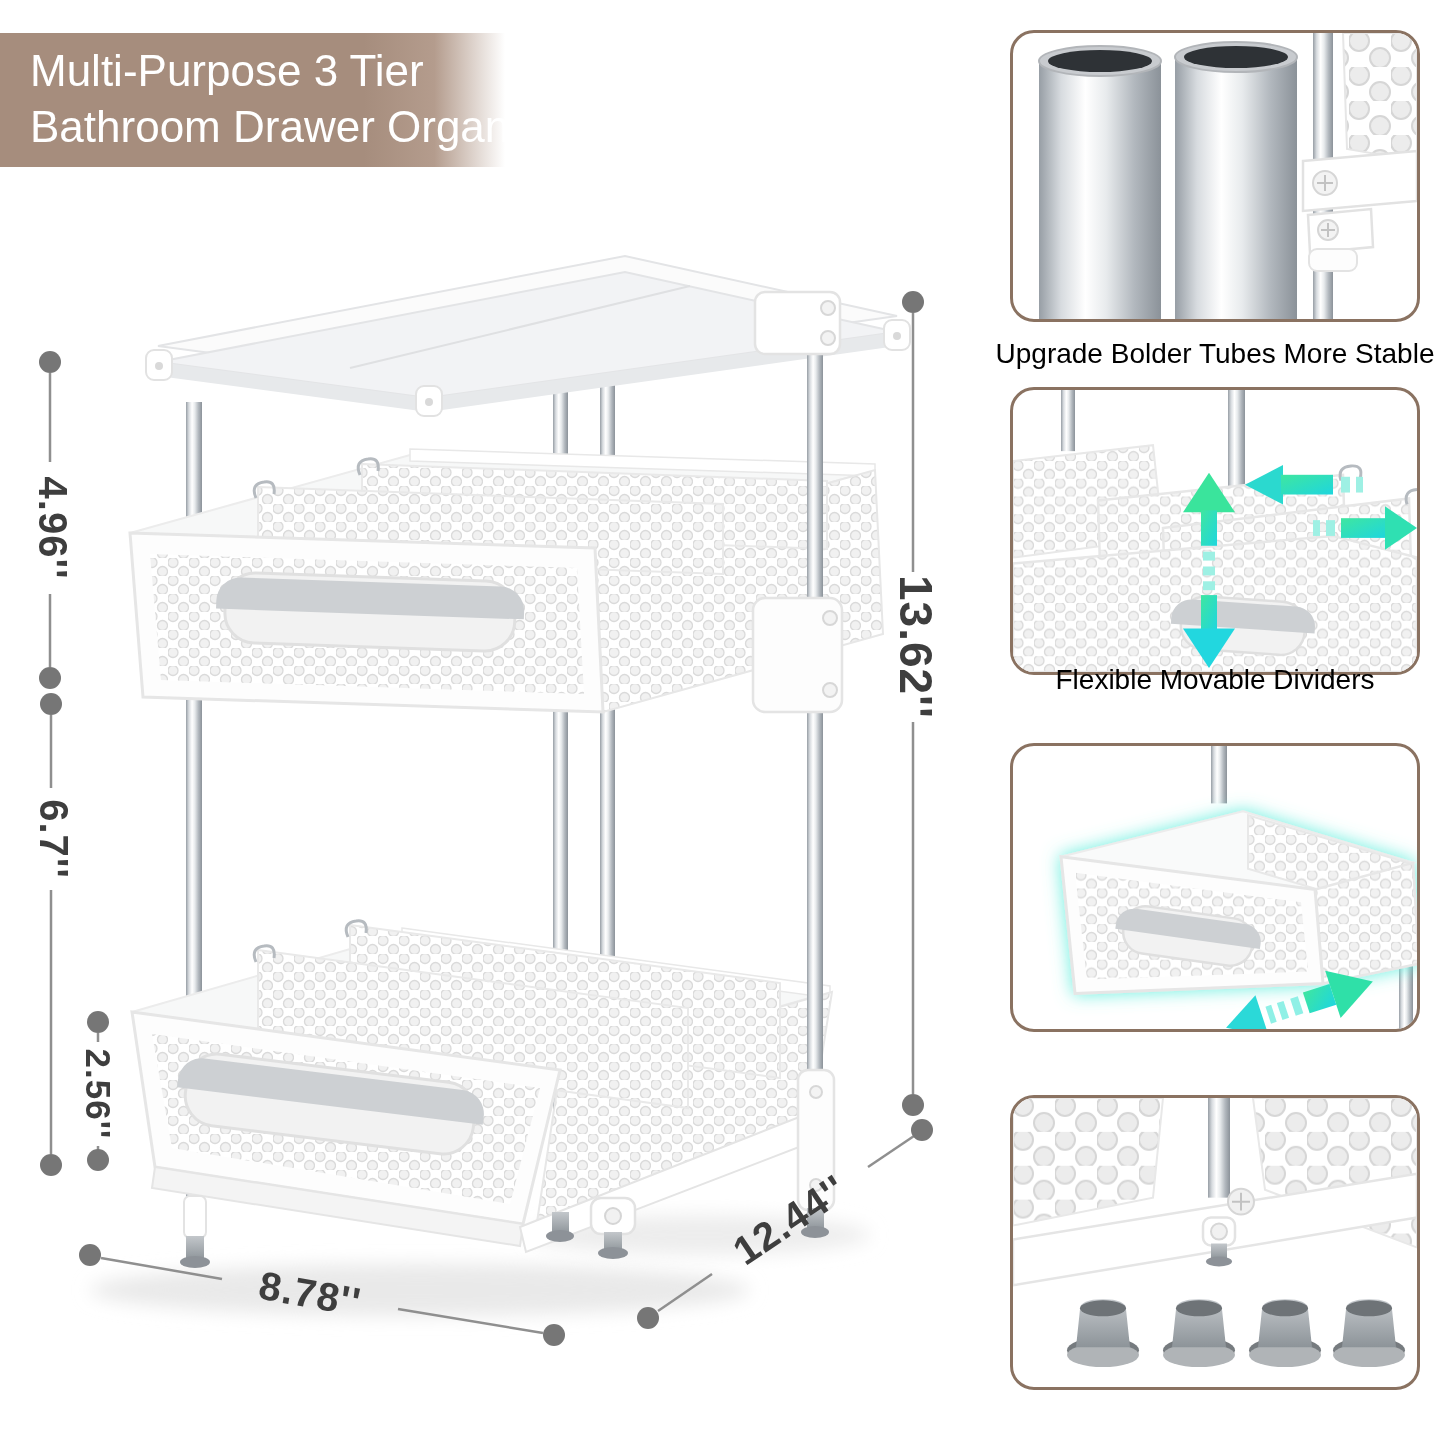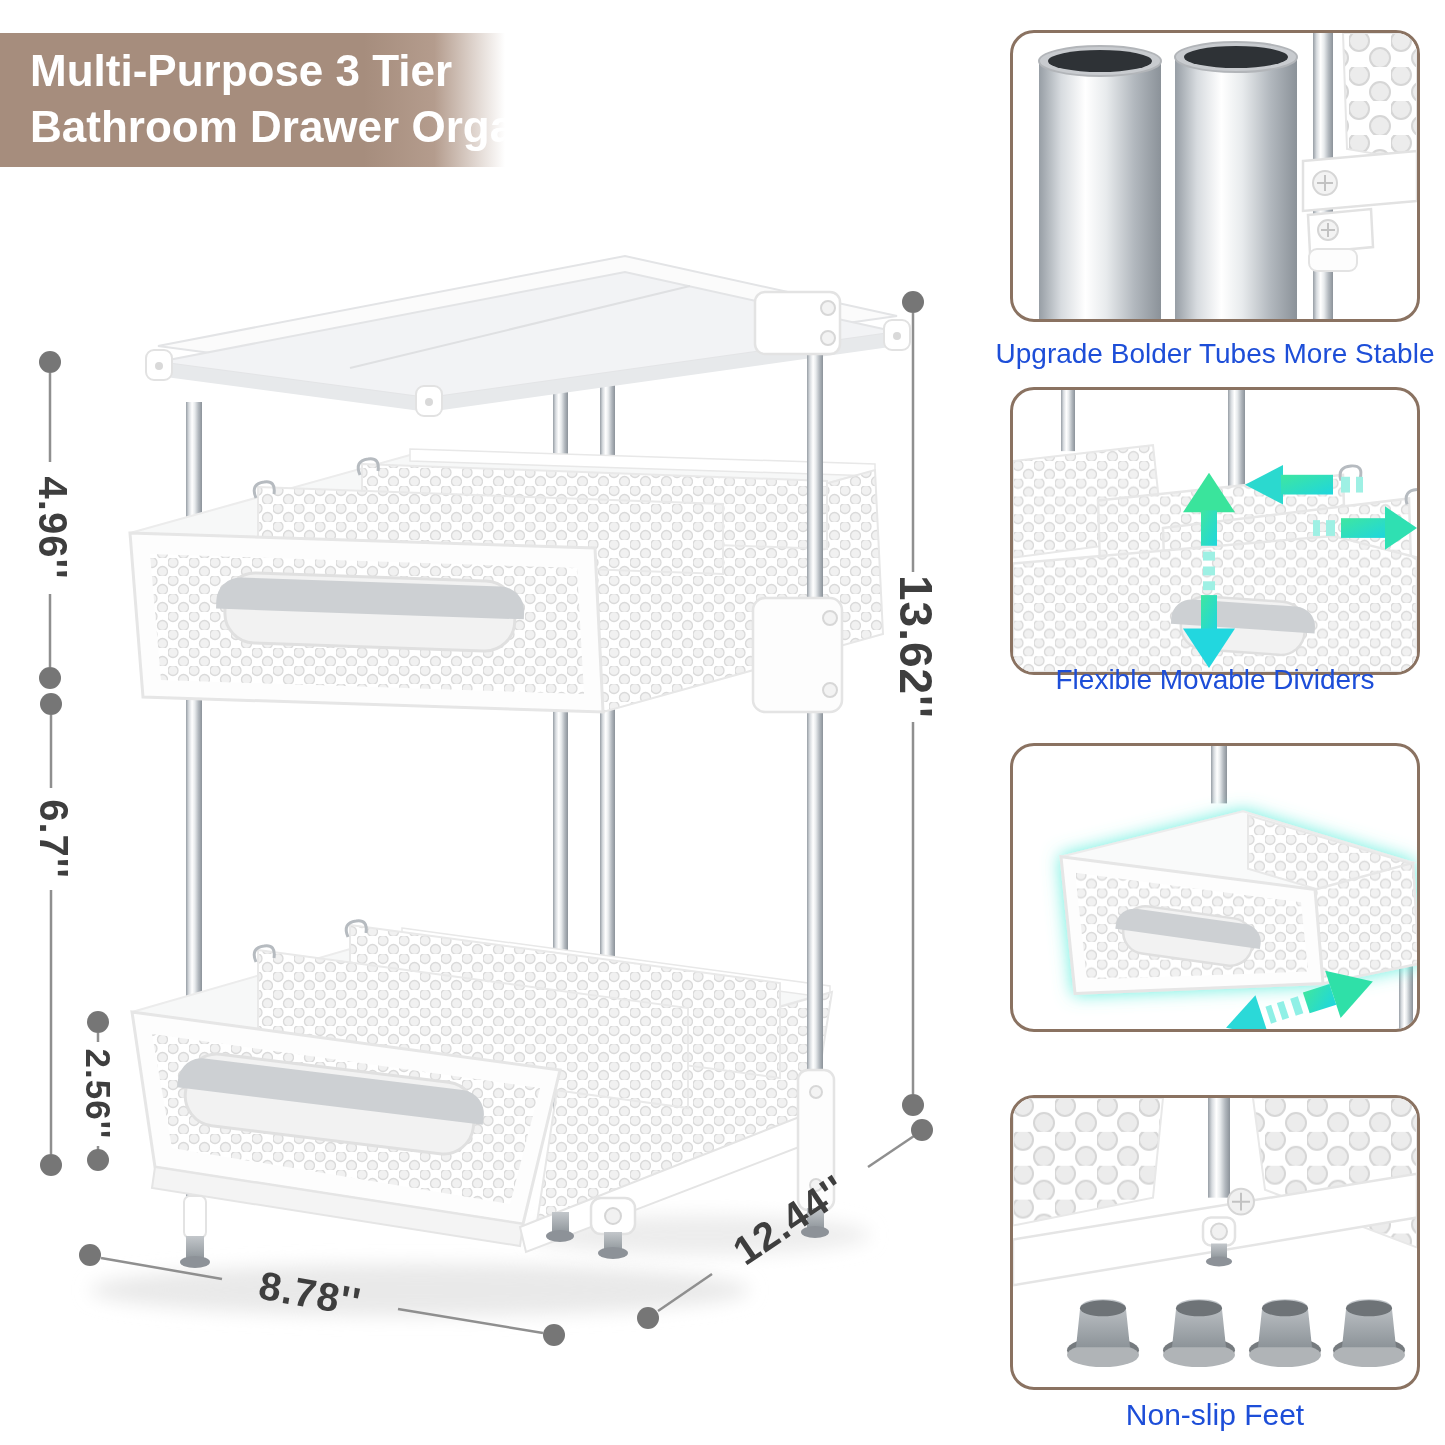--- a/index.html
+++ b/index.html
@@ -1,33 +1,33 @@
 <!DOCTYPE html>
 <html><head>
 <meta charset="utf-8">
 <style>
   html,body{margin:0;padding:0;background:#ffffff;}
   .page{position:relative;width:1445px;height:1445px;background:#fff;overflow:hidden;
         font-family:"Liberation Sans","DejaVu Sans",sans-serif;}
   
   .banner{position:absolute;left:0;top:33px;width:505px;height:134px;
     background:linear-gradient(90deg,#a68d7d 0%,#a68d7d 72%,#b49c8d 86%,rgba(166,141,125,0) 100%);
-    color:#fff;font-weight:700;font-size:44px;line-height:56px;
+    color:#fff;font-weight:400;font-size:44px;line-height:56px;
     padding:10px 0 0 30px;box-sizing:border-box;white-space:nowrap;}
   
   .art{position:absolute;left:0;top:0;width:1445px;height:1445px;}
   
   .dim{position:absolute;color:#3e3e3e;font-weight:700;white-space:nowrap;letter-spacing:1px;}
   .dim.v{transform:translate(-50%,-50%) rotate(90deg);}
   
   .panel{position:absolute;left:1010px;width:410px;border:3px solid #8a7261;border-radius:24px;
          background:#fff;box-sizing:border-box;overflow:hidden;}
   .panel svg{display:block;width:100%;height:100%;}
   .caption{position:absolute;left:995px;width:440px;text-align:center;font-size:28px;
-           color:#1d4ed8;white-space:nowrap;}
+           color:#000000;white-space:nowrap;}
 </style>
 </head>
 <body>
 
 <div class="page">
 
   <div class="banner">
     <div>Multi-Purpose 3 Tier</div>
     <div>Bathroom Drawer Organizer</div>
   </div>
@@ -326,15 +326,14 @@
         </g>
         <g transform="translate(356,0)">
           <ellipse cx="0" cy="253" rx="36" ry="13" fill="#767b7f"></ellipse>
           <ellipse cx="0" cy="258" rx="36" ry="12" fill="#b0b4b7"></ellipse>
           <path d="M-23,212 q0,-10 23,-10 q23,0 23,10 l4,38 h-54 z" fill="url(#gFoot)"></path>
           <ellipse cx="0" cy="211" rx="23" ry="8" fill="#6e7377"></ellipse>
         </g>
       </g>
     </svg>
   </div>
-  <div class="caption" style="top:1398px;font-size:30px;">Non-slip Feet</div>
 
 </div>
 
 </body></html>

